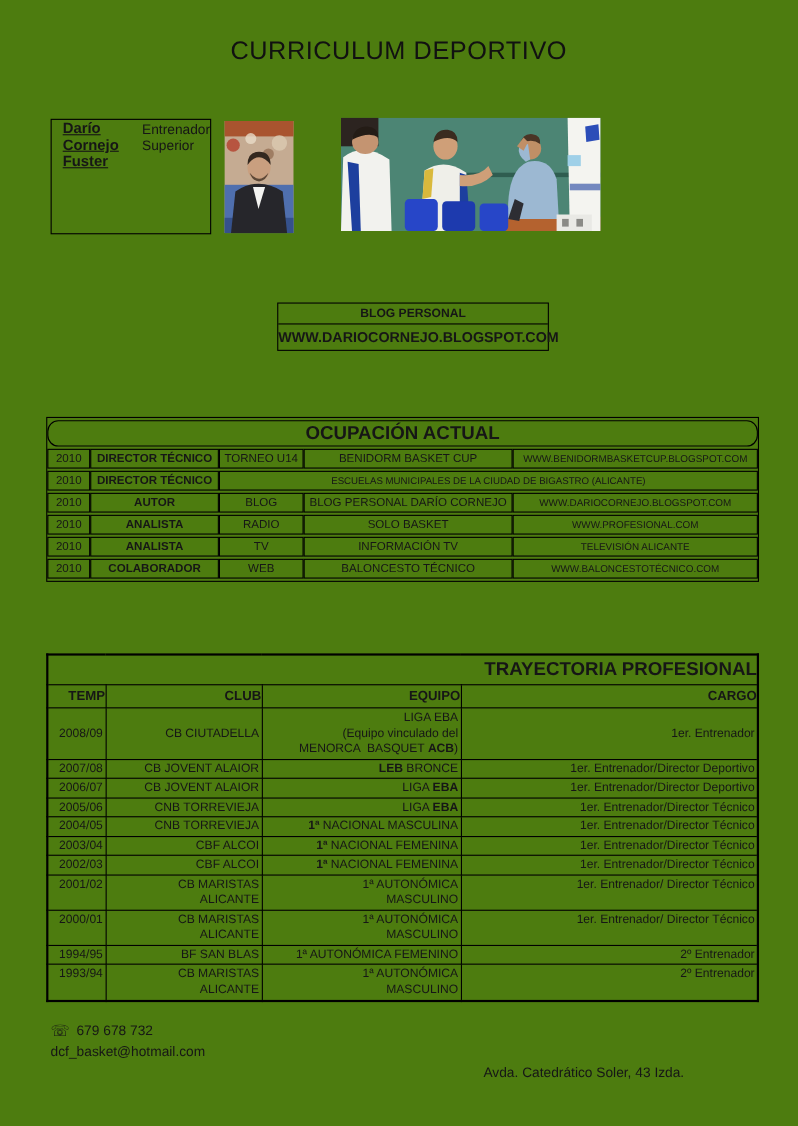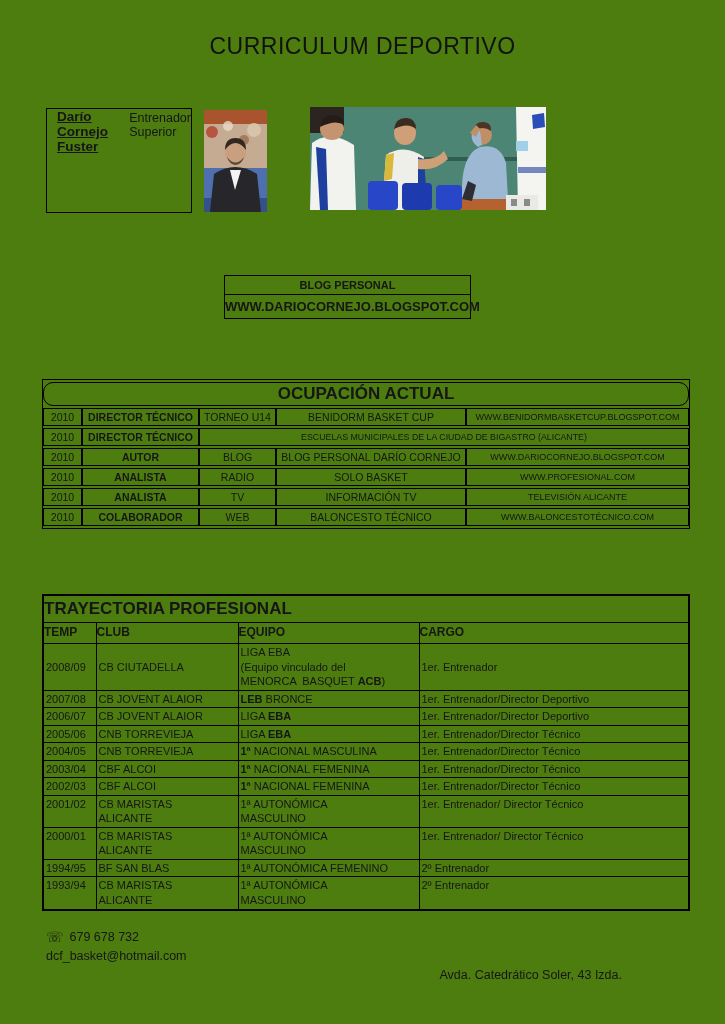--- a/index.html
+++ b/index.html
@@ -13,37 +13,37 @@
   .name-box{position:absolute;left:46px;top:108px;width:146px;height:105px;
             border:1px solid #000;box-sizing:border-box;display:flex;
             flex-direction:row;justify-content:center;padding-left:10px;}
   .name{font-weight:bold;text-decoration:underline;font-size:13.5px;}
   .role{font-size:12.5px;margin-top:2px;}
   .photo{position:absolute;display:block;}
   .photo-portrait{left:204px;top:110px;width:63px;height:102px;}
   .photo-team{left:310px;top:107px;width:236px;height:103px;}
 
   
-  .blog-box{position:absolute;left:224px;top:275px;width:245px;border:1px solid #000;}
+  .blog-box{position:absolute;left:252px;top:275px;width:245px;border:1px solid #000;}
   .blog-label{border-bottom:1px solid #000;text-align:center;font-weight:bold;
               font-size:11px;padding:3px 0;}
   .blog-url{text-align:center;font-weight:bold;font-size:13px;padding:4px 0;}
 
   
   table.doc{position:absolute;left:42px;width:646px;table-layout:fixed;}
   .ocu-table{top:379px;border-collapse:separate;border-spacing:0 2px;border:1px solid #000;}
   .ocu-table td{border:1px solid #000;text-align:center;vertical-align:middle;
                 padding:2px 2px;font-size:10.5px;overflow:hidden;}
   .ocu-table td.hdr{font-size:17px;font-weight:bold;padding:1px 0;border-radius:10px;}
   .ocu-table td.c-role{font-weight:bold;}
   .ocu-table td.c-web{font-size:9px;}
   .ocu-table td.c-span{font-size:8.8px;}
 
   .tra-table{top:594px;border-collapse:collapse;border:2px solid #000;}
-  .tra-table th,.tra-table td{border:1px solid #000;text-align:left;
+  .tra-table th,.tra-table td{border:1px solid #000;text-align:right;
        padding:1px 2px;font-size:11px;white-space:pre-wrap;line-height:1.32;}
   .tra-table td.hdr{font-size:17px;font-weight:bold;padding:2px 0;white-space:normal;}
   .tra-table th{font-size:12px;padding:2px 0;}
   .tra-table tbody td{vertical-align:top;}
   .tra-table tbody tr:first-child td{vertical-align:middle;}
 
   
   .footer-left{position:absolute;left:46px;top:928px;font-size:12.5px;line-height:1.5;}
   .footer-right{position:absolute;right:103px;top:928px;text-align:right;
                 font-size:12.5px;line-height:1.5;white-space:pre-wrap;}

